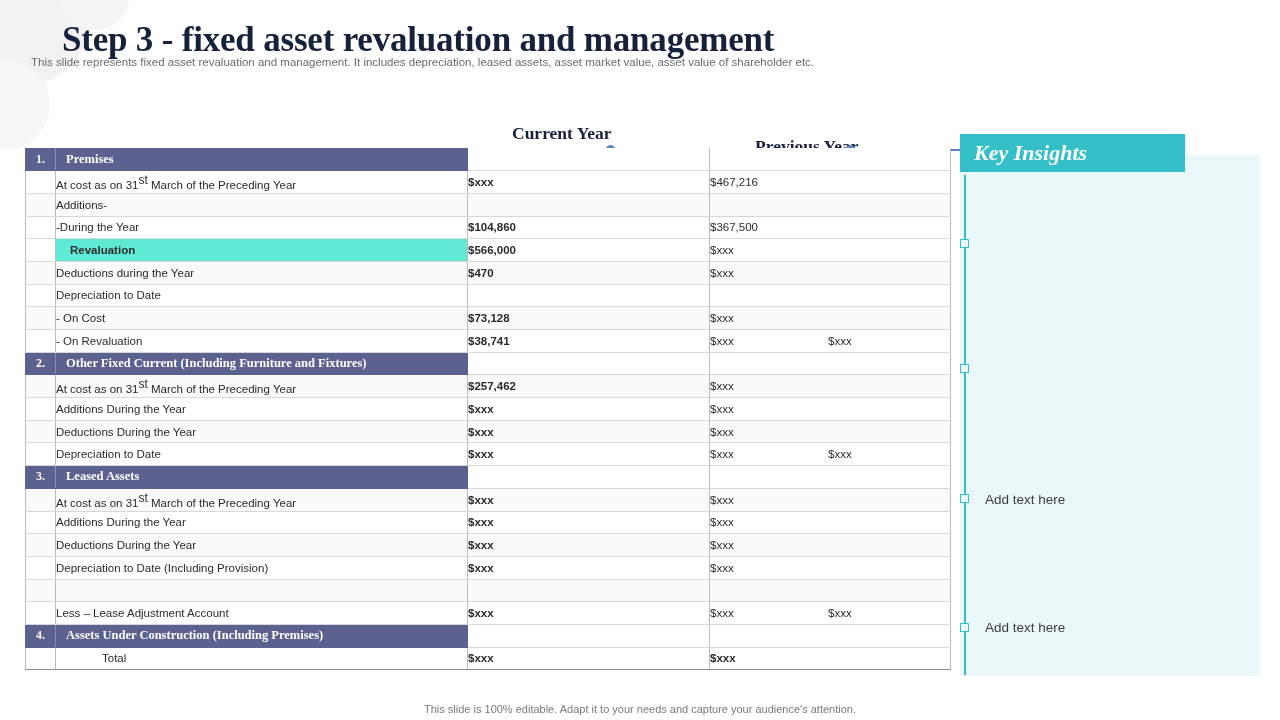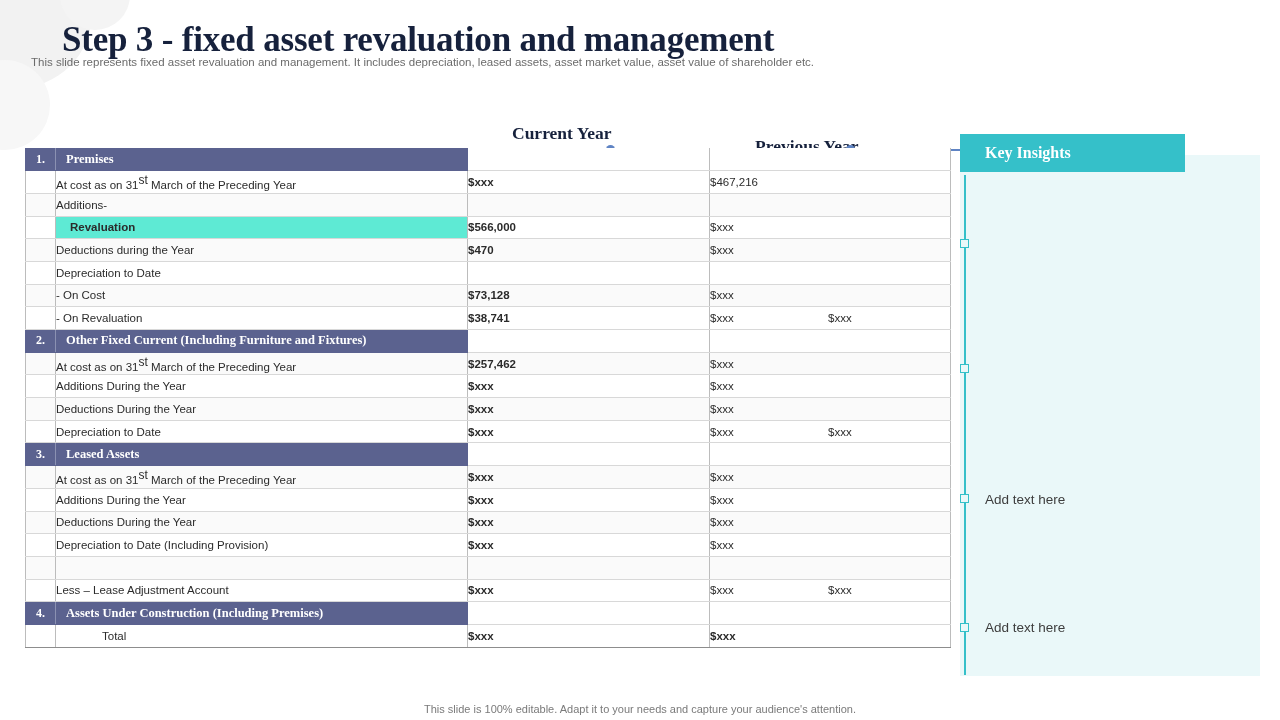--- a/index.html
+++ b/index.html
@@ -180,23 +180,24 @@
   .insights-header {
     position: absolute;
     left: 960px; top: 134px;
     width: 225px; height: 38px;
     background: #35c0c9;
     display: flex; align-items: center;
   }
   .insights-header span {
     font-family: "Liberation Serif", serif;
     font-weight: bold;
-    font-size: 16px;
+    font-size: 22px;
     color: #ffffff;
-    padding-left: 25px;
+    padding-left: 14px;
+    font-style: italic;
   }
   .timeline {
     position: absolute;
     left: 964px; top: 175px;
     width: 2px; height: 500px;
     background: #35c0c9;
   }
   .ins-item { position: absolute; left: 985px; width: 245px; }
   .ins-text {
     font-size: 13.5px;
@@ -275,20 +276,31 @@
             <td class="cell-num"></td>
             <td class="cell-label">Additions-</td>
             <td class="cell-cur"></td>
             <td class="cell-prev">
               <div class="prev-inner">
                 <span class="prev-a"></span>
                 <span class="prev-b"></span>
               </div>
             </td>
           </tr>
+          <tr>
+            <td class="cell-num"></td>
+            <td class="cell-label">-During the Year</td>
+            <td class="cell-cur">$104,860</td>
+            <td class="cell-prev">
+              <div class="prev-inner">
+                <span class="prev-a">$367,500</span>
+                <span class="prev-b"></span>
+              </div>
+            </td>
+          </tr>
           <tr class="highlight">
             <td class="cell-num"></td>
             <td class="cell-label">Revaluation</td>
             <td class="cell-cur">$566,000</td>
             <td class="cell-prev">
               <div class="prev-inner">
                 <span class="prev-a">$xxx</span>
                 <span class="prev-b"></span>
               </div>
             </td>

